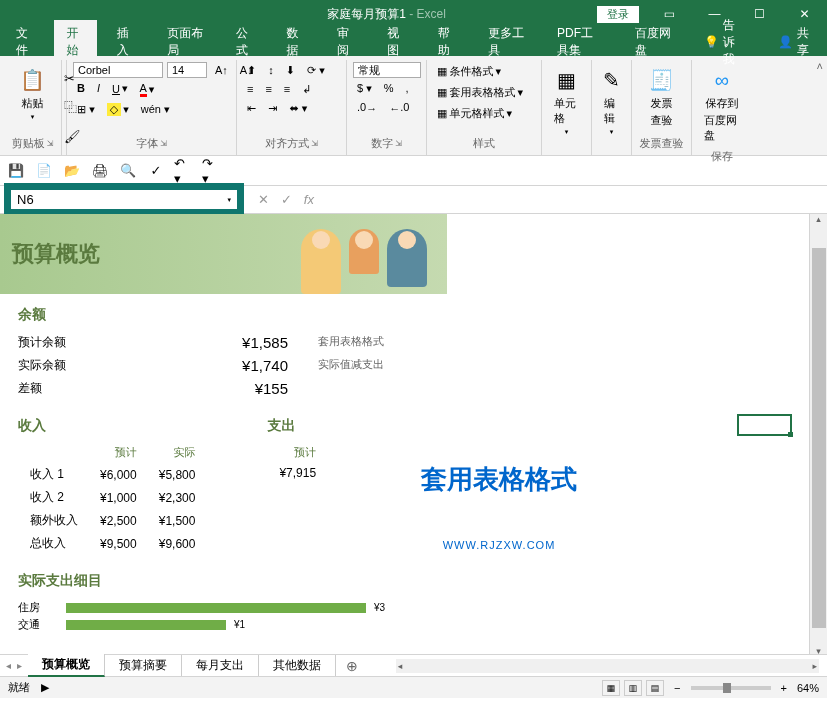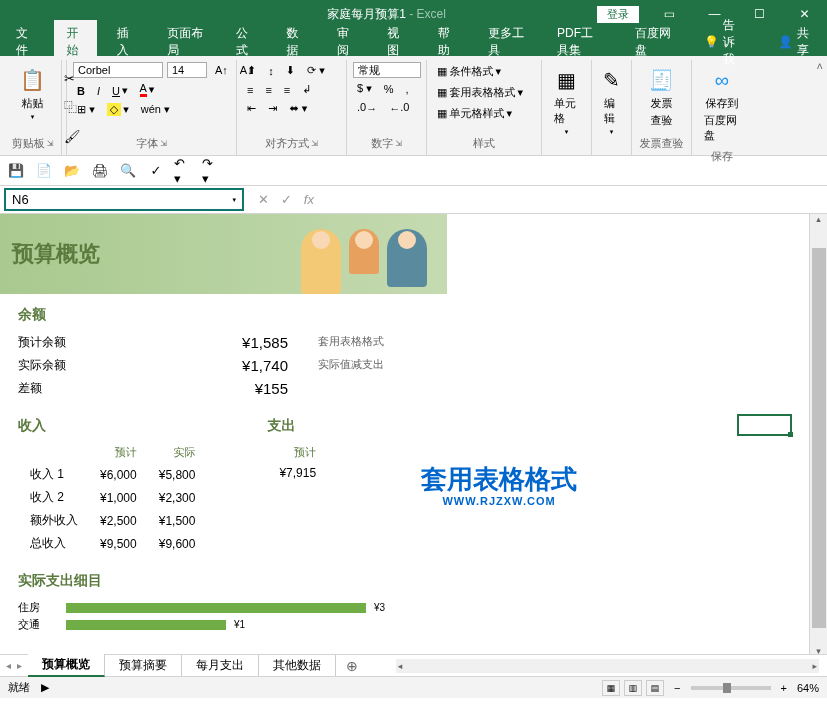--- a/index.html
+++ b/index.html
@@ -19,36 +19,36 @@
 .menu-tab { padding: 5px 12px; color: #fff; font-size: 12px; cursor: pointer; }
 .menu-tab.active { background: #f3f3f3; color: #217346; }
 .tell-me { display: flex; align-items: center; gap: 4px; }
 .share { display: flex; align-items: center; gap: 4px; }
 
 
 .ribbon { height: 100px; background: #f3f3f3; border-bottom: 1px solid #d4d4d4; display: flex; padding: 4px 0 0 4px; }
 .ribbon-group { border-right: 1px solid #d4d4d4; padding: 2px 6px; display: flex; flex-direction: column; justify-content: space-between; }
 .ribbon-group-label { text-align: center; font-size: 11px; color: #666; padding: 2px 0; display: flex; justify-content: center; align-items: center; gap: 2px; }
 .ribbon-content { display: flex; flex-direction: column; gap: 2px; flex: 1; }
-.ribbon-row { display: flex; align-items: flex-end; gap: 4px; }
+.ribbon-row { display: flex; align-items: flex-start; gap: 4px; }
 .ribbon-btn { padding: 2px 4px; font-size: 11px; display: inline-flex; align-items: center; gap: 2px; cursor: pointer; }
 .font-select { border: 1px solid #ababab; background: #fff; font-size: 11px; padding: 1px 4px; width: 90px; }
 .size-select { border: 1px solid #ababab; background: #fff; font-size: 11px; padding: 1px 4px; width: 40px; }
 .big-btn { display: flex; flex-direction: column; align-items: center; padding: 4px 6px; font-size: 11px; gap: 2px; cursor: pointer; }
 .big-btn-icon { width: 28px; height: 28px; display: flex; align-items: center; justify-content: center; font-size: 20px; }
 .dropdown-arrow { font-size: 7px; }
 .caret { font-size: 8px; color: #666; }
 
 
 .quick-access { height: 30px; background: #fff; border-bottom: 1px solid #d4d4d4; display: flex; align-items: center; padding: 0 6px; gap: 8px; }
 .qa-btn { width: 20px; height: 20px; display: flex; align-items: center; justify-content: center; cursor: pointer; font-size: 13px; }
 
 
 .formula-bar { height: 28px; background: #fff; border-bottom: 1px solid #d4d4d4; display: flex; align-items: center; }
-.name-box { width: 240px; border: 2px solid #0f766e; margin: 2px 4px; padding: 2px 6px; font-size: 13px; display: flex; justify-content: space-between; align-items: center; gap: 20px; }
+.name-box { width: 240px; border: 7px solid #0f766e; margin: 2px 4px; padding: 2px 6px; font-size: 13px; display: flex; justify-content: space-between; align-items: center; gap: 20px; }
 .fx-area { display: flex; align-items: center; gap: 12px; padding: 0 10px; color: #999; font-size: 13px; }
 .fx-label { font-style: italic; }
 
 
 .sheet-area { height: 440px; background: #fff; position: relative; overflow: hidden; }
 .sheet-content { padding: 0; }
 .banner { height: 80px; background: linear-gradient(to right, #a8c98f, #c5dab0); display: flex; align-items: center; padding: 0 12px; position: relative; width: 447px; }
 .banner-title { font-size: 22px; color: #5a7a3e; font-weight: bold; }
 .banner-people { position: absolute; right: 20px; bottom: 0; display: flex; gap: 8px; }
 .person { width: 40px; height: 60px; background: #f4c976; border-radius: 20px 20px 4px 4px; position: relative; }
@@ -70,21 +70,21 @@
 .income-table td { padding: 2px 10px; text-align: right; }
 .income-table td:first-child { text-align: left; }
 
 .expense-detail { padding: 8px 18px; }
 .bar-row { display: flex; align-items: center; gap: 8px; font-size: 11px; margin: 2px 0; }
 .bar-label { width: 40px; text-align: left; }
 .bar { height: 10px; background: #70ad47; }
 .bar-val { font-size: 10px; }
 
 .watermark { position: absolute; right: 250px; top: 250px; font-size: 26px; font-weight: bold; color: #0066cc; text-align: center; line-height: 1.2; }
-.watermark .sub { font-size: 11px; font-weight: bold; letter-spacing: 1px; }
+.watermark .sub { font-size: 11px; font-weight: normal; letter-spacing: 1px; margin-top: 44px; }
 
 .selected-cell { position: absolute; right: 35px; top: 200px; width: 55px; height: 22px; border: 2px solid #217346; }
 .selected-cell::after { content: ''; position: absolute; right: -3px; bottom: -3px; width: 5px; height: 5px; background: #217346; }
 
 
 .vscroll { position: absolute; right: 0; top: 0; width: 18px; height: 440px; background: #f0f0f0; border-left: 1px solid #d4d4d4; }
 .vscroll-thumb { width: 14px; margin: 18px 2px; height: 380px; background: #c0c0c0; }
 .vscroll-btn { height: 16px; text-align: center; font-size: 9px; color: #666; }
 
 

